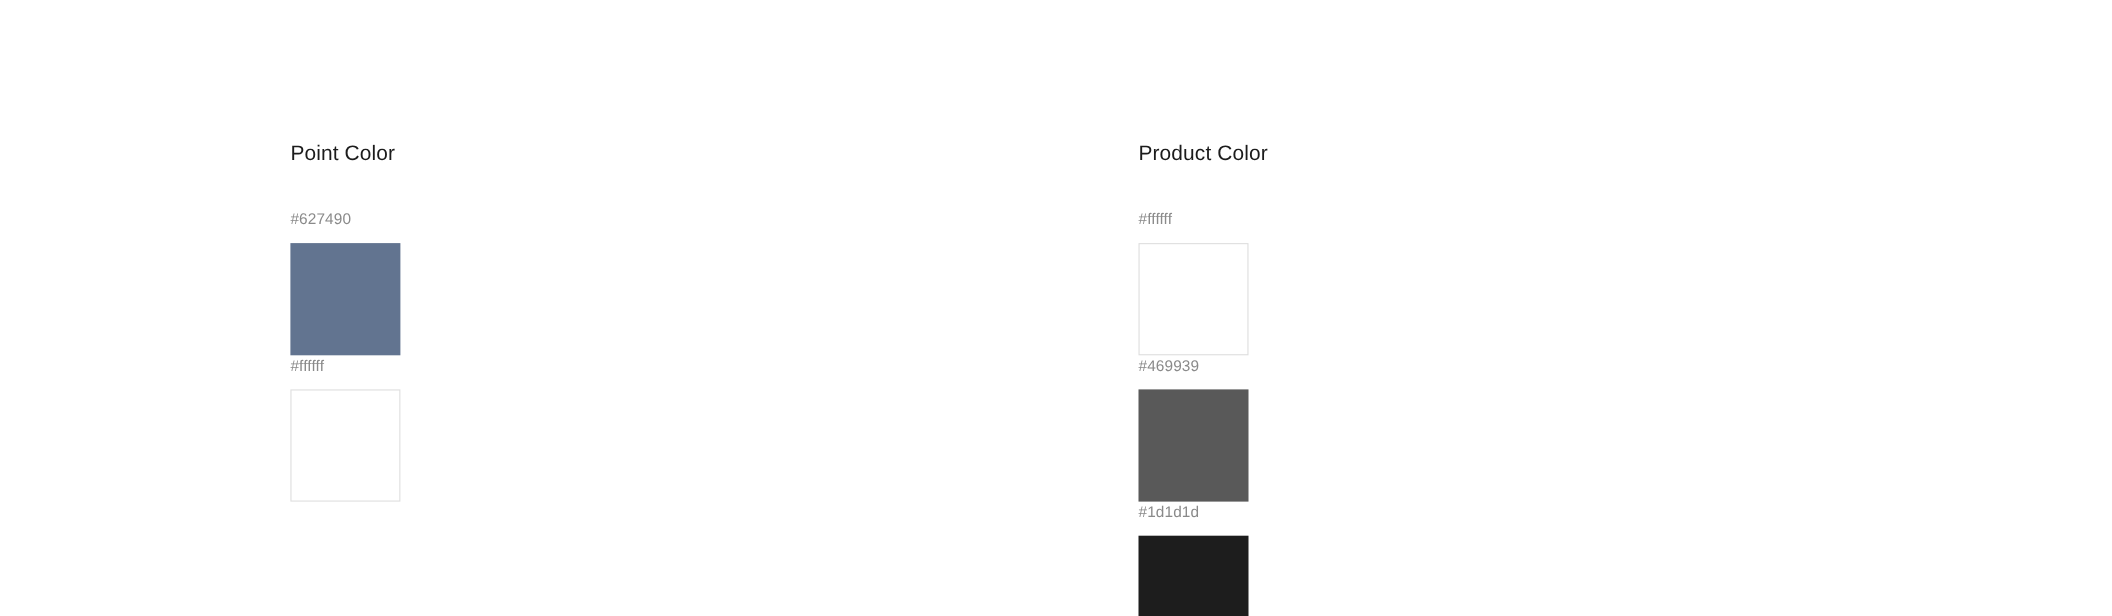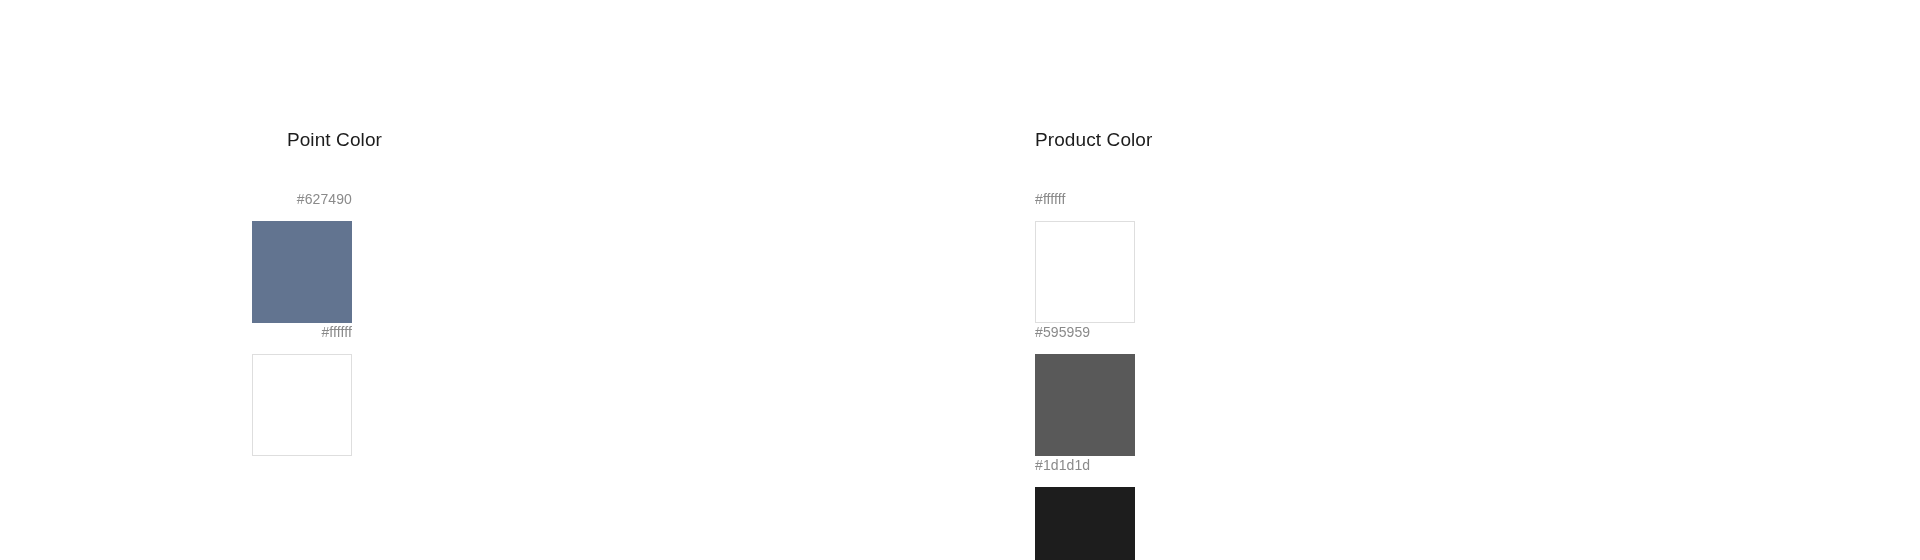--- a/index.html
+++ b/index.html
@@ -70,21 +70,21 @@
   }
   .swatch-chip.bordered {
     border: 1px solid #dedede;
   }
 </style>
 </head>
 <body>
 
 <div id="palette-board">
 
-  <div class="color-group" style="left:252px;text-align:right;">
+  <div class="color-group" style="left:264px;">
     <div class="group-title">Point Color</div>
     <div class="swatch-row">
       <div class="swatch-cell">
         <div class="swatch-label">#627490</div>
         <div class="swatch-chip" style="background-color: rgb(98, 116, 144);"></div>
       </div>
       <div class="swatch-cell">
         <div class="swatch-label">#ffffff</div>
         <div class="swatch-chip bordered" style="background-color: rgb(255, 255, 255);"></div>
       </div>
@@ -93,21 +93,21 @@
 
 
   <div class="color-group" style="left:1035px;">
     <div class="group-title">Product Color</div>
     <div class="swatch-row">
       <div class="swatch-cell">
         <div class="swatch-label">#ffffff</div>
         <div class="swatch-chip bordered" style="background-color: rgb(255, 255, 255);"></div>
       </div>
       <div class="swatch-cell">
-        <div class="swatch-label">#595959</div>
+        <div class="swatch-label">#469939</div>
         <div class="swatch-chip" style="background-color: rgb(89, 89, 89);"></div>
       </div>
       <div class="swatch-cell">
         <div class="swatch-label">#1d1d1d</div>
         <div class="swatch-chip" style="background-color: rgb(29, 29, 29);"></div>
       </div>
     </div>
   </div>
 
 </div>

